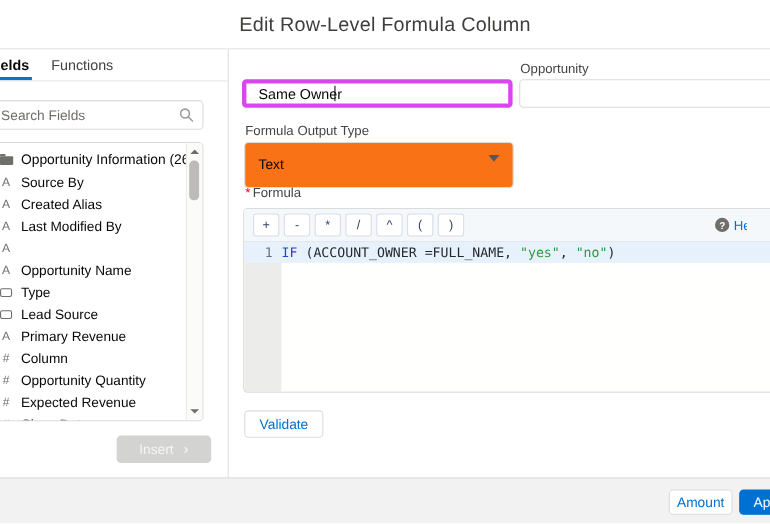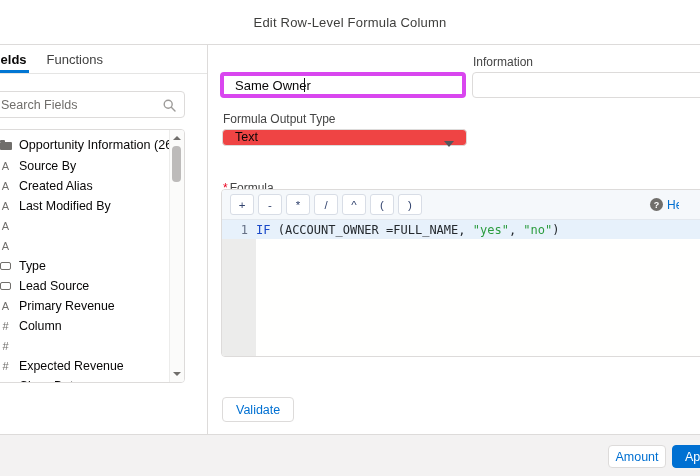--- a/index.html
+++ b/index.html
@@ -2,21 +2,21 @@
 <html><head>
 <meta charset="utf-8">
 <style>
   html,body{margin:0;padding:0;background:#fff;}
   .screen{position:relative;width:700px;height:476px;overflow:hidden;background:#fff;
           font-family:"Liberation Sans",sans-serif;-webkit-font-smoothing:antialiased;}
 
   
   .hdr{position:absolute;top:0;left:0;right:0;height:44px;background:#fff;border-bottom:1px solid #dddbda;
        display:flex;align-items:center;justify-content:center;}
-  .hdr h1{margin:0;font-size:13px;font-weight:400;color:#3e3e3c;letter-spacing:.2px;}
+  .hdr h1{margin:0;font-size:18px;font-weight:400;color:#3e3e3c;letter-spacing:.2px;}
 
   
   .sidebar{position:absolute;top:45px;left:0;width:207px;height:389px;background:#fff;border-right:1px solid #dddbda;}
   .tabs{position:absolute;top:0;left:-13px;height:28px;display:flex;gap:16px;align-items:center;}
   .tab{position:relative;height:28px;display:flex;align-items:center;padding:0 2px;font-size:13px;color:#404040;cursor:default;}
   .tab.active{color:#080707;font-weight:700;}
   .tab.active::after{content:"";position:absolute;left:0;right:0;bottom:0;height:3px;background:#0176d3;}
   .tabs-rule{position:absolute;top:28px;left:0;right:0;height:1px;background:#e5e5e4;}
 
   .search-wrap{position:absolute;top:46px;left:-12px;width:197px;height:27px;}
@@ -49,22 +49,22 @@
   
   .main{position:absolute;top:45px;left:208px;right:0;height:389px;background:#fff;}
   .lbl{position:absolute;font-size:12px;color:#444;}
   .req{color:#ea001e;margin-right:2px;}
   .inp{position:absolute;box-sizing:border-box;height:26px;border:1px solid #dddbda;border-radius:4px;
        font-family:inherit;font-size:13px;color:#080707;padding:0 12px;outline:none;background:#fff;}
   .inp-colname{left:12px;top:27px;width:246px;border:4px solid #d946ef;padding:0 11px;}
   .caret{position:absolute;left:84px;top:6px;width:1px;height:14px;background:#111;}
   .inp-desc{left:264px;top:27px;width:300px;}
 
-  .dd{position:absolute;left:14px;top:84px;width:245px;height:17px;box-sizing:border-box;background:#ef4444;
-      border:1px solid #dddbda;border-radius:4px;display:flex;padding:0 12px;font-size:12.5px;color:#080707;}
+  .dd{position:absolute;left:14px;top:84px;width:245px;height:42px;box-sizing:border-box;background:#f97316;
+      border:1px solid #dddbda;border-radius:4px;display:flex;align-items:center;padding:0 12px;font-size:12.5px;color:#080707;}
   .dd-caret{position:absolute;right:12px;top:11px;width:0;height:0;border-left:5px solid transparent;
       border-right:5px solid transparent;border-top:6px solid #53575c;}
 
   .editor{position:absolute;left:13px;top:144px;width:520px;height:168px;box-sizing:border-box;
       border:1px solid #dddbda;border-radius:4px 0 0 4px;background:#fffffe;display:flex;flex-direction:column;overflow:hidden;}
   .ed-toolbar{position:relative;height:29px;flex:0 0 29px;background:#f5f8fb;border-bottom:1px solid #e3e8ee;
       display:flex;align-items:center;gap:4px;padding-left:8px;}
   .op-btn{width:24px;height:21px;box-sizing:border-box;background:#fff;border:1px solid #d8dde6;border-radius:3px;
       font-family:inherit;font-size:11.5px;color:#32436e;display:flex;align-items:center;justify-content:center;padding:0;}
   .help{position:absolute;left:428px;top:0;height:29px;display:flex;align-items:center;gap:4px;}
@@ -76,21 +76,21 @@
   .code-line.active{background:#e7f1fb;}
   .ln-num{flex:0 0 34px;box-sizing:border-box;text-align:right;padding-right:8px;color:#657085;}
   .ln-code{white-space:pre;color:#24292e;}
   .tok-keyword{color:#1a49c8;}
   .tok-string{color:#2b9c3e;}
   .ed-fill{flex:1;display:flex;}
   .ed-fill .gut{flex:0 0 34px;background:#ececeb;}
   .ed-fill .cnt{flex:1;background:#fffffe;}
 
   .validate-btn{position:absolute;left:14px;top:328px;height:25px;padding:0 13px;background:#fff;
-      border:1px solid #dddbda;border-radius:4px;color:#0070d2;font-family:inherit;font-size:12.5px;margin-top:24px;}
+      border:1px solid #dddbda;border-radius:4px;color:#0070d2;font-family:inherit;font-size:12.5px;}
 
   
   .ftr{position:absolute;left:0;right:0;bottom:0;height:41px;background:#f3f2f2;border-top:1px solid #dddbda;}
   .btn-cancel{position:absolute;left:608px;top:10px;width:58px;height:23px;background:#fff;border:1px solid #dddbda;
       border-radius:4px;color:#0070d2;font-family:inherit;font-size:12.5px;}
   .btn-apply{position:absolute;left:672px;top:10px;width:60px;height:23px;background:#0070d2;border:1px solid #0070d2;
       border-radius:4px;color:#fff;font-family:inherit;font-size:12.5px;text-align:left;padding:0 0 0 12px;}
 </style>
 </head>
 <body>
@@ -140,80 +140,86 @@
   </div>
           <div class="fl-row">
     <span class="fl-icon text-field-icon">A</span>
     <span class="fl-label">Last Modified By</span>
   </div>
           <div class="fl-row">
     <span class="fl-icon text-field-icon">A</span>
   </div>
           <div class="fl-row">
     <span class="fl-icon text-field-icon">A</span>
+    <span class="fl-label">Opportunity Name</span>
   </div>
           <div class="fl-row">
     <span class="fl-icon picklist-icon"></span>
     <span class="fl-label">Type</span>
   </div>
           <div class="fl-row">
     <span class="fl-icon picklist-icon"></span>
     <span class="fl-label">Lead Source</span>
   </div>
           <div class="fl-row">
     <span class="fl-icon text-field-icon">A</span>
     <span class="fl-label">Primary Revenue</span>
   </div>
           <div class="fl-row">
     <span class="fl-icon number-field-icon">#</span>
     <span class="fl-label">Column</span>
   </div>
           <div class="fl-row">
     <span class="fl-icon number-field-icon">#</span>
+    <span class="fl-label">Opportunity Quantity</span>
   </div>
           <div class="fl-row">
     <span class="fl-icon number-field-icon">#</span>
     <span class="fl-label">Expected Revenue</span>
   </div>
           <div class="fl-row">
     <span class="fl-icon number-field-icon">#</span>
     <span class="fl-label">Close Date</span>
   </div>
         </div>
       <div class="fl-scroll">
         <span class="arr arr-up"></span>
         <span class="fl-thumb"></span>
         <span class="arr arr-dn"></span>
       </div>
     </div>
 
+    <button class="insert-btn" disabled="">
+      <span>Insert</span>
+      <span class="chev">›</span>
+    </button>
   </div>
 
   <div class="main">
 
     <div class="lbl" style="left:14px;top:26px;">
       <span class="req">*</span><span>Column Name</span>
     </div>
     <input class="inp inp-colname" type="text" value="Same Owner" style="">
     <span class="caret" style="top:33px;left:96px;"></span>
 
     <div class="lbl" style="left:265px;top:10px;">
-      <span>Information</span>
+      <span>Opportunity</span>
     </div>
     <input class="inp inp-desc" type="text" value="" style="">
 
     <div class="lbl" style="left:15px;top:67px;">
       <span>Formula Output Type</span>
     </div>
     <div class="dd">
       <span>Text</span>
       <span class="dd-caret"></span>
     </div>
 
-    <div class="lbl" style="left:15px;top:136px;">
+    <div class="lbl" style="left:15px;top:123px;">
       <span class="req">*</span><span>Formula</span>
     </div>
 
     <div class="editor">
       <div class="ed-toolbar">
         <span id="ops" style="display:flex;gap:4px;">
             <button class="op-btn">+</button>
             <button class="op-btn">-</button>
             <button class="op-btn">*</button>
             <button class="op-btn">/</button>

